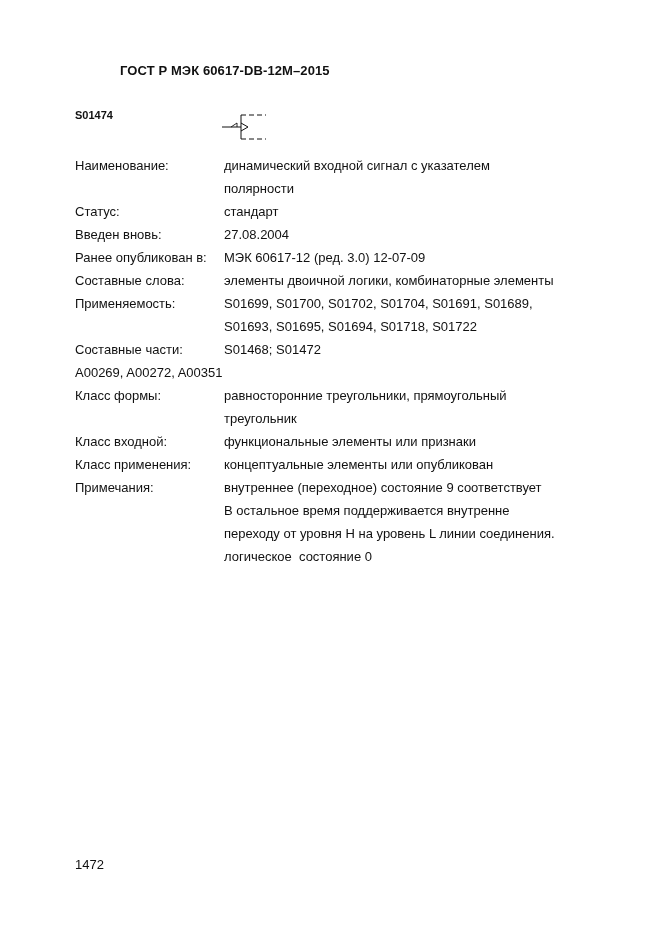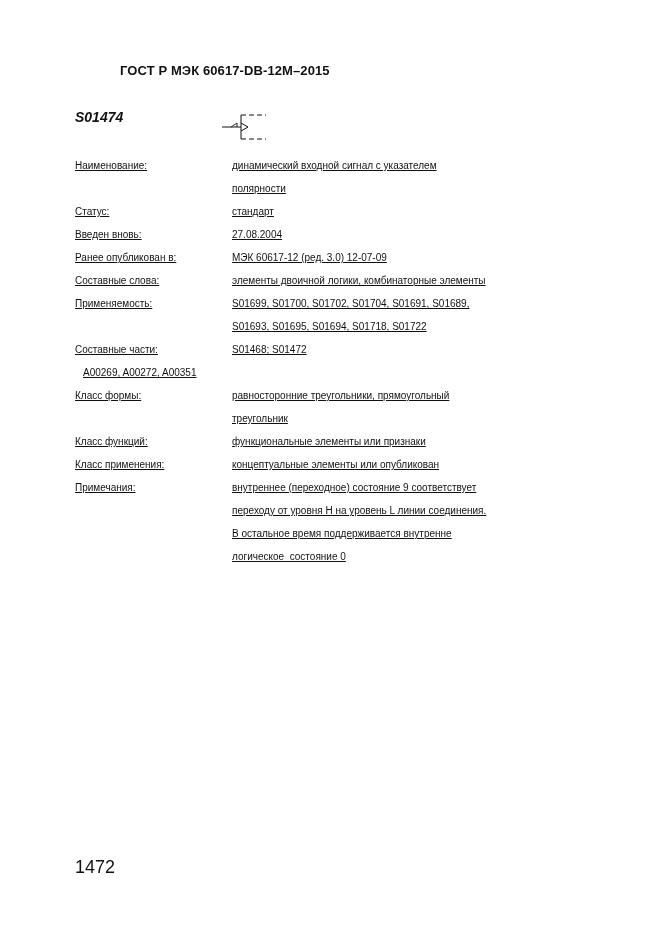--- a/index.html
+++ b/index.html
@@ -1,26 +1,26 @@
 <!DOCTYPE html>
 <html><head>
 <meta charset="utf-8">
 <style>
   html, body { margin:0; padding:0; background:#ffffff; }
   body { width:661px; height:936px; position:relative; overflow:hidden;
          font-family:"Liberation Sans", "DejaVu Sans", sans-serif; color:#111; }
   .header { position:absolute; left:78px; top:63px; font-size:13px; font-weight:bold; letter-spacing:0.1px;margin-left:42px; }
-  .code { position:absolute; left:75px; top:109px; font-size:14px; font-weight:bold;font-style:italic; }
+  .code { position:absolute; left:75px; top:109px; font-size:11px; font-weight:bold; }
   .symbol { position:absolute; left:222px; top:110px; width:50px; height:34px; }
   .rows { position:absolute; left:75px; top:154px; width:520px; }
-  .row { display:flex; font-size:10px; line-height:23px;text-decoration:underline; }
+  .row { display:flex; font-size:13px; line-height:23px; }
   .label { width:149px; flex:none; }
   .value { flex:1; }
-  .value div { white-space:nowrap;margin-left:8px; }
-  .pagenum { position:absolute; left:75px; top:857px; font-size:18px; }
+  .value div { white-space:nowrap; }
+  .pagenum { position:absolute; left:75px; top:857px; font-size:13px; }
 </style>
 </head>
 <body>
 
 <div class="header">ГОСТ Р МЭК 60617-DB-12M–2015</div>
 
 <div class="code">S01474</div>
 
 <svg class="symbol" viewBox="0 0 50 34">
   <line x1="0" y1="17" x2="19" y2="17" stroke="#111" stroke-width="1"></line>
@@ -82,35 +82,35 @@
     </div>
   </div>
   <div class="row">
     <div class="label">Класс формы:</div>
     <div class="value">
       <div>равносторонние треугольники, прямоугольный</div>
       <div>треугольник</div>
     </div>
   </div>
   <div class="row">
-    <div class="label">Класс функций:</div>
+    <div class="label">Класс входной:</div>
     <div class="value">
       <div>функциональные элементы или признаки</div>
     </div>
   </div>
   <div class="row">
     <div class="label">Класс применения:</div>
     <div class="value">
       <div>концептуальные элементы или опубликован</div>
     </div>
   </div>
   <div class="row">
     <div class="label">Примечания:</div>
     <div class="value">
       <div>внутреннее (переходное) состояние 9 соответствует</div>
+      <div>В остальное время поддерживается внутренне</div>
       <div>переходу от уровня H на уровень L линии соединения.</div>
-      <div>В остальное время поддерживается внутренне</div>
       <div style="white-space:pre">логическое  состояние 0</div>
     </div>
   </div>
 </div>
 
 <div class="pagenum">1472</div>
 
 </body></html>

